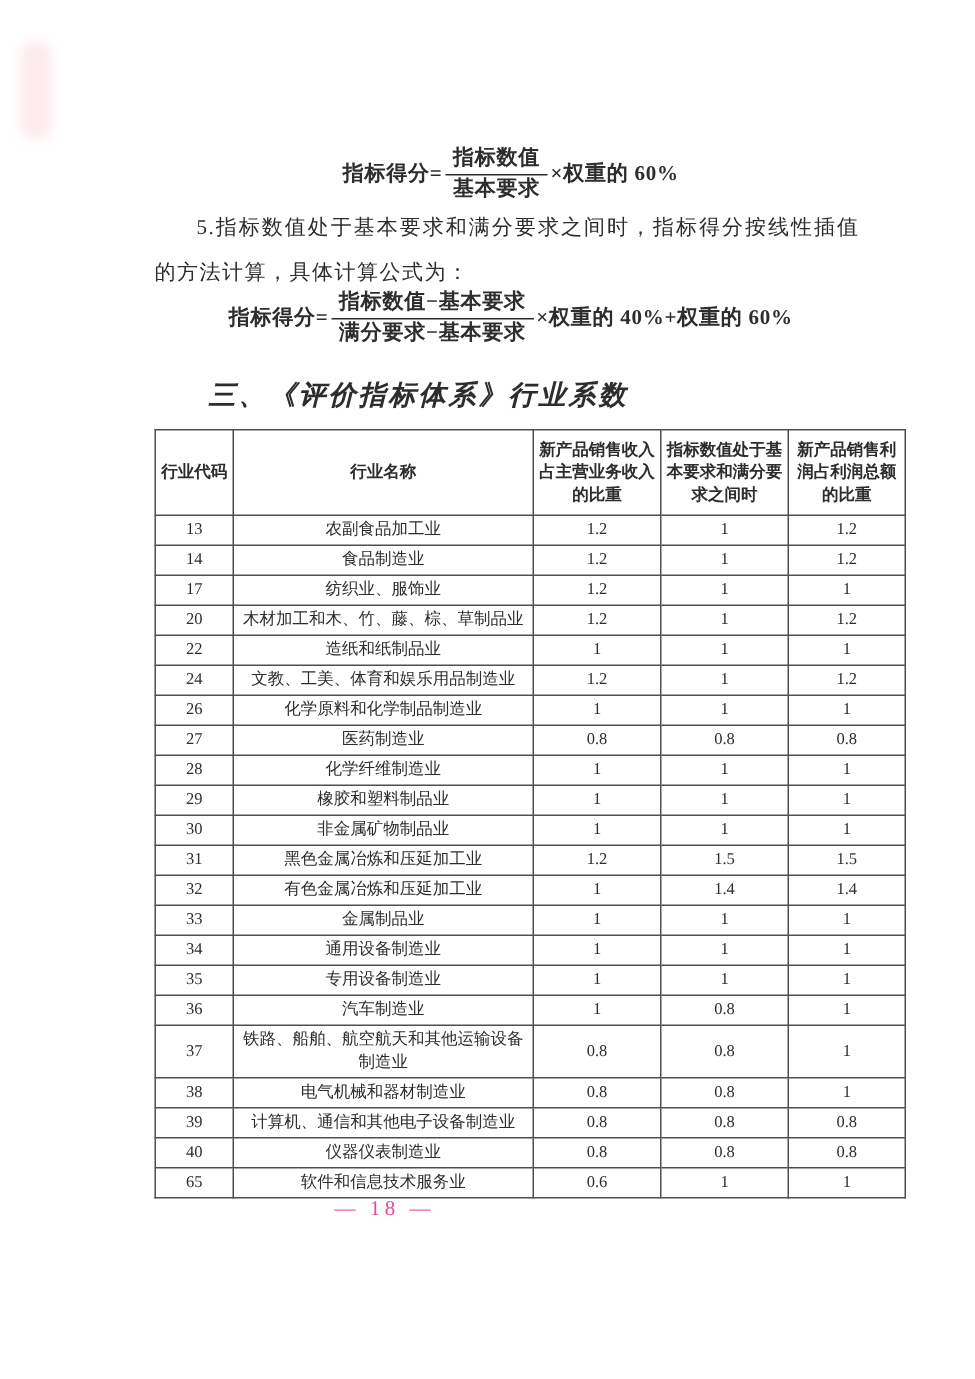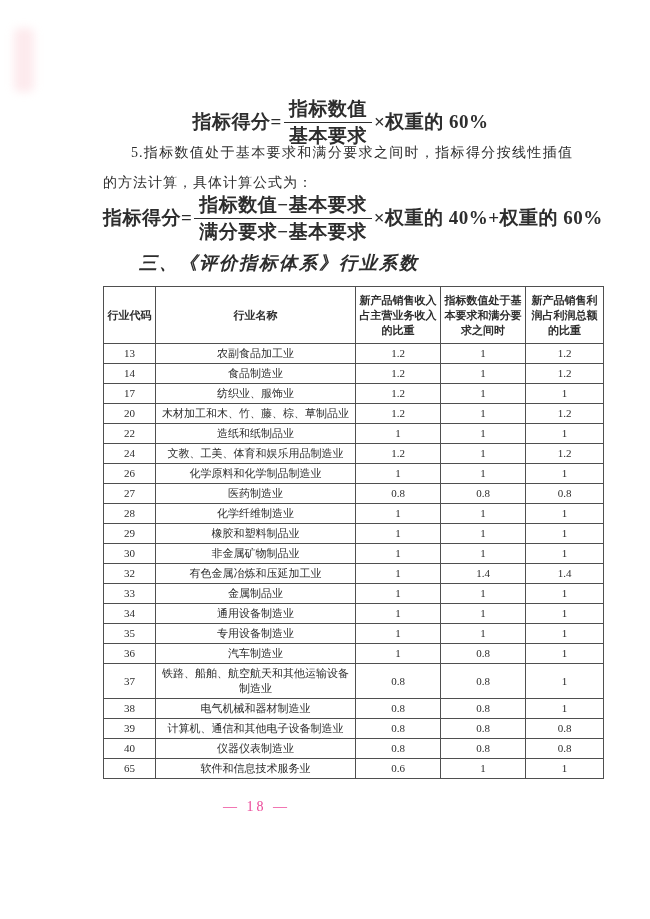--- a/index.html
+++ b/index.html
@@ -33,21 +33,21 @@
     top: 0;
     width: 475px;
   }
   
   .formula {
     position: absolute;
     left: 0;
     width: 475px;
     text-align: center;
     font-weight: 700;
-    font-size: 19px;
+    font-size: 14px;
     letter-spacing: 0.5px;
     white-space: nowrap;
   }
   .formula-1 { top: 97px; }
   .formula-2 { top: 193px; }
   .frac {
     display: inline-block;
     vertical-align: middle;
     margin: 0 2px;
     line-height: 1.25;
@@ -233,20 +233,27 @@
             <td class="w-c3">1</td>
           </tr>
           <tr>
             <td class="w-code">30</td>
             <td class="w-name">非金属矿物制品业</td>
             <td class="w-c1">1</td>
             <td class="w-c2">1</td>
             <td class="w-c3">1</td>
           </tr>
           <tr>
+            <td class="w-code">31</td>
+            <td class="w-name">黑色金属冶炼和压延加工业</td>
+            <td class="w-c1">1.2</td>
+            <td class="w-c2">1.5</td>
+            <td class="w-c3">1.5</td>
+          </tr>
+          <tr>
             <td class="w-code">32</td>
             <td class="w-name">有色金属冶炼和压延加工业</td>
             <td class="w-c1">1</td>
             <td class="w-c2">1.4</td>
             <td class="w-c3">1.4</td>
           </tr>
           <tr>
             <td class="w-code">33</td>
             <td class="w-name">金属制品业</td>
             <td class="w-c1">1</td>

